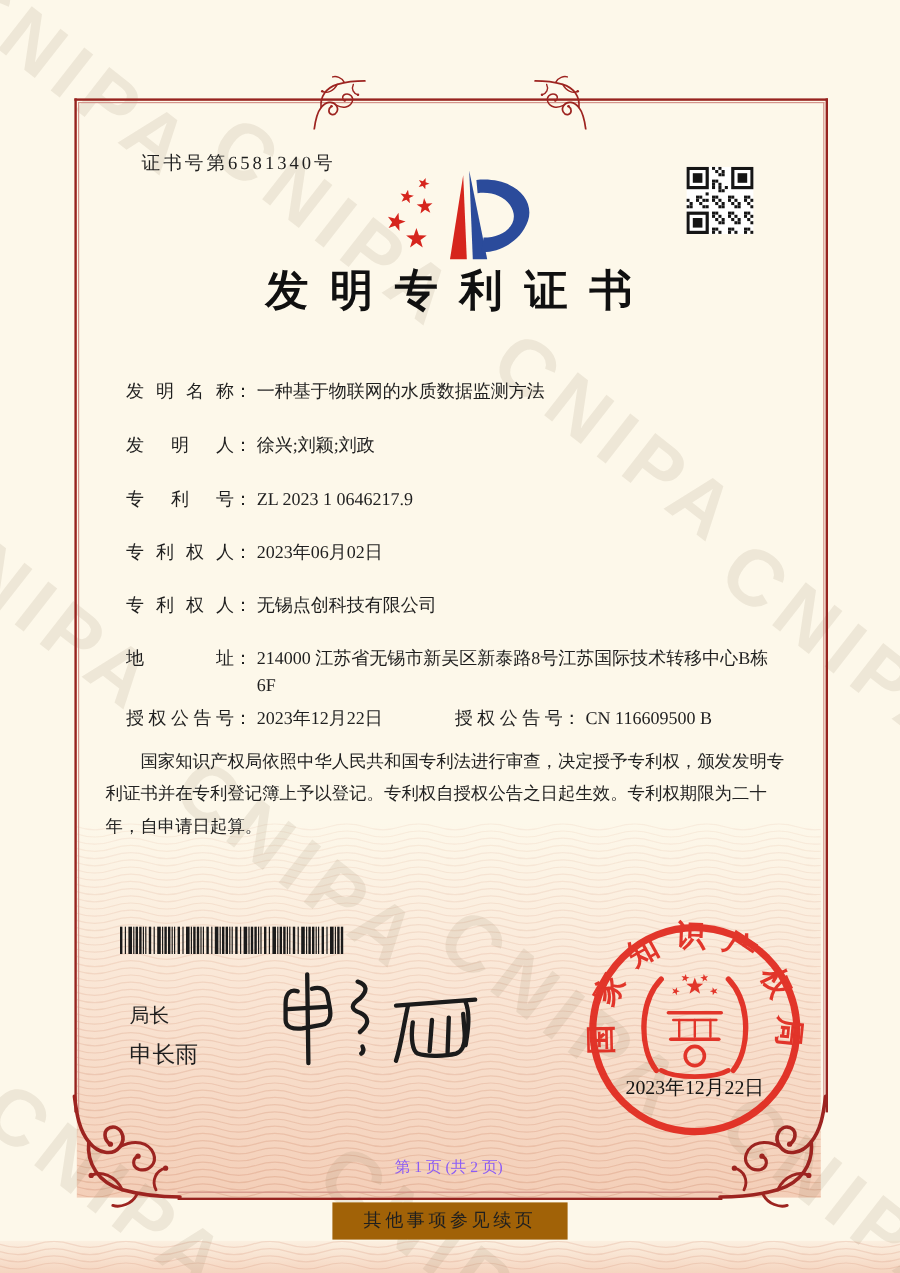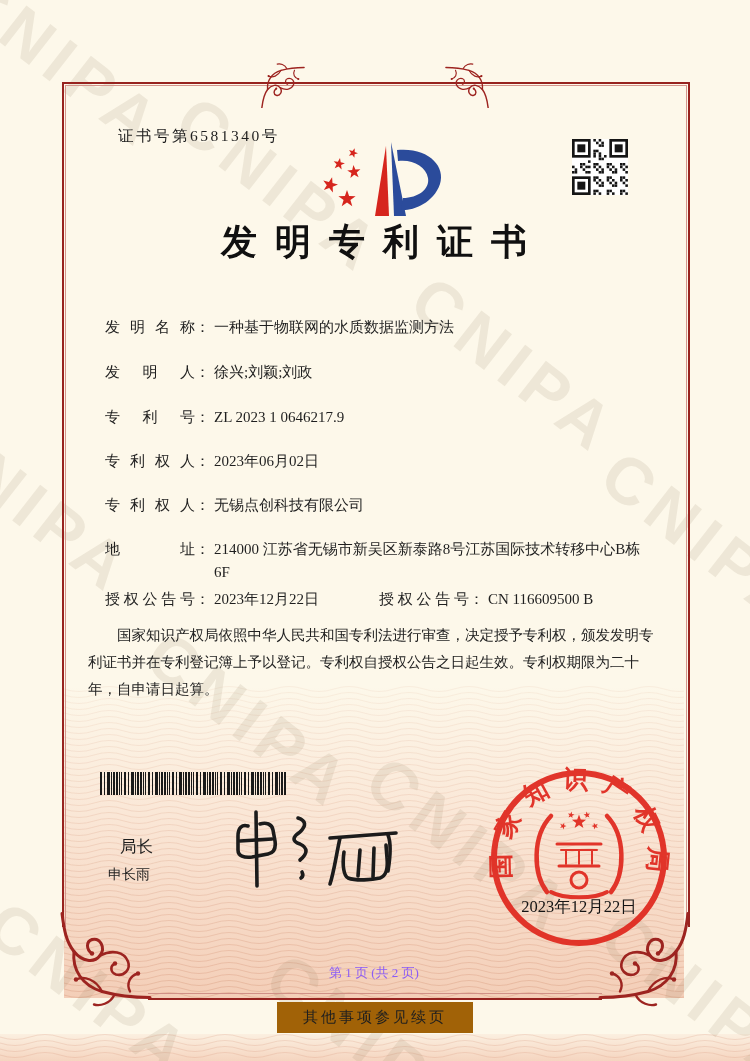--- a/index.html
+++ b/index.html
@@ -33,22 +33,22 @@
   .frow{left:105px;width:560px;font-size:15px;z-index:4;line-height:1.5;}
   .flabel{display:inline-block;width:90px;text-align:justify;text-align-last:justify;vertical-align:top;}
   .fcolon{display:inline-block;vertical-align:top;margin-right:4px;}
   .fvalue{display:inline-block;vertical-align:top;max-width:440px;}
   .flabel2{display:inline-block;width:90px;text-align:justify;text-align-last:justify;vertical-align:top;margin-left:60px;}
   
   .paras{left:88px;top:622px;width:578px;font-size:14.5px;line-height:1.85;z-index:4;color:#222;}
   .paras p{margin:0 0 8px 0;text-indent:2em;}
   
   .barcode{left:100px;top:772px;z-index:4;}
-  .signer-title{left:120px;top:836px;font-size:16.5px;z-index:4;}
-  .signer-name{left:108px;top:866px;font-size:14px;z-index:4;}
+  .signer-title{left:108px;top:836px;font-size:16.5px;z-index:4;}
+  .signer-name{left:108px;top:866px;font-size:19px;z-index:4;}
   .sig{left:220px;top:798px;z-index:4;}
   .seal{left:488px;top:766px;z-index:5;}
   
   .pageno{left:62px;top:964px;width:624px;text-align:center;font-size:13px;color:#8b5cf6;z-index:4;}
   .notebox{left:50%;top:1002px;transform:translateX(-50%);background:#a16207;
            padding:6px 26px;font-size:15px;letter-spacing:3px;z-index:4;white-space:nowrap;}
 </style>
 </head>
 <body>
 

